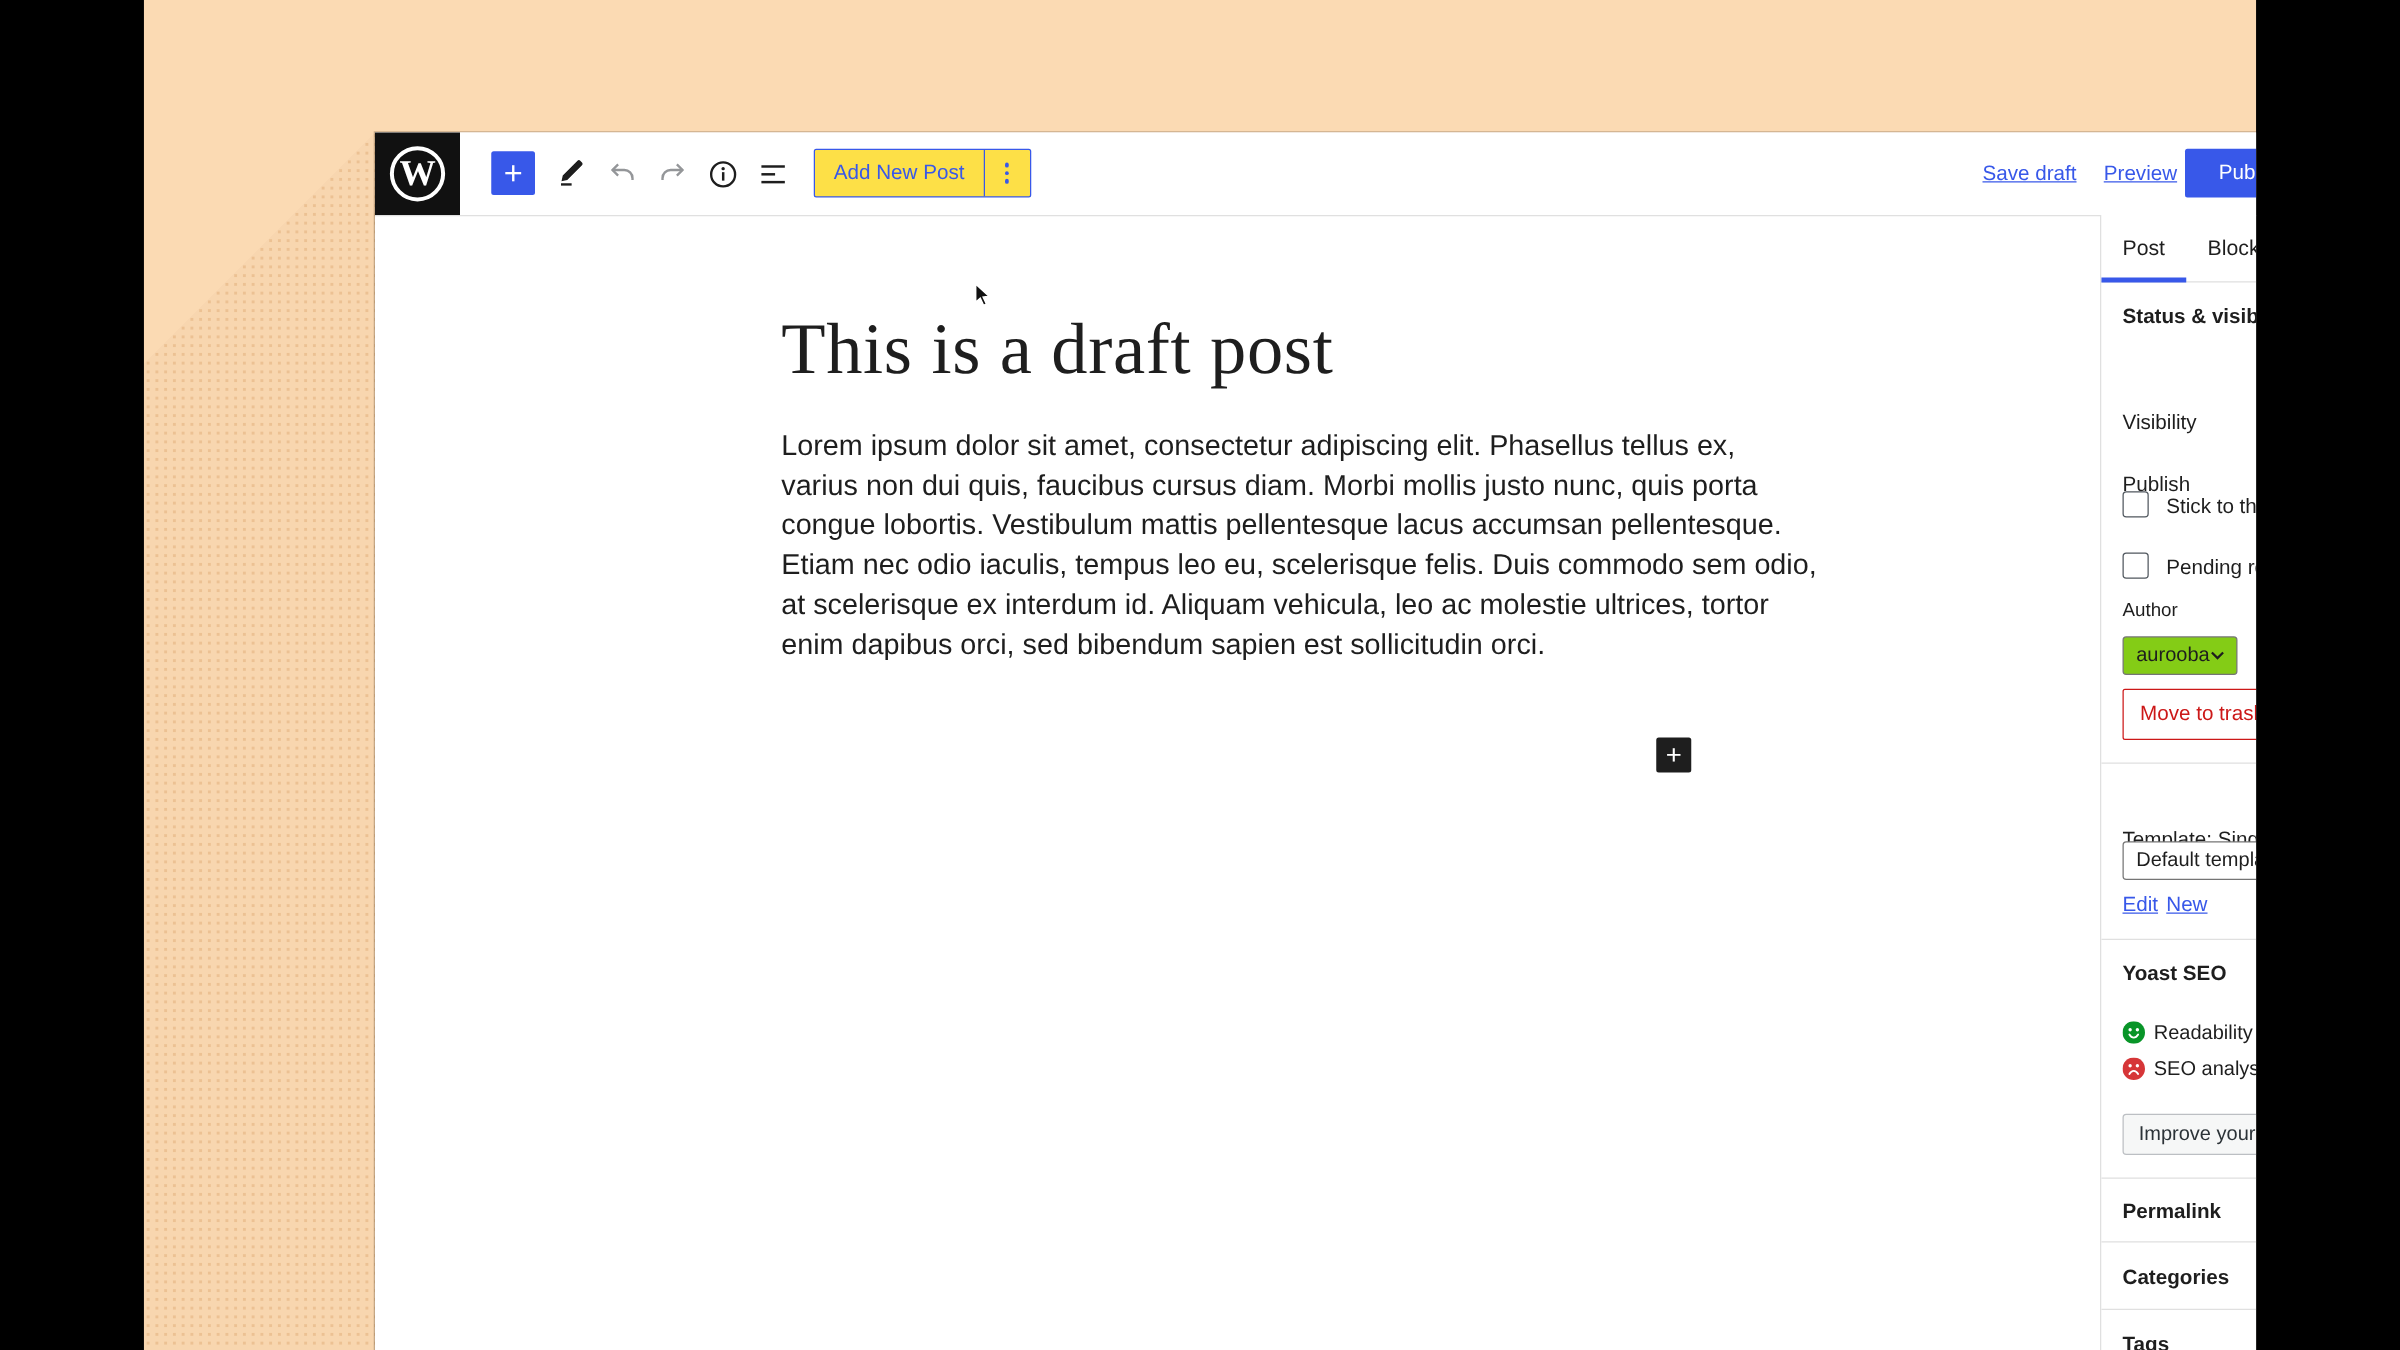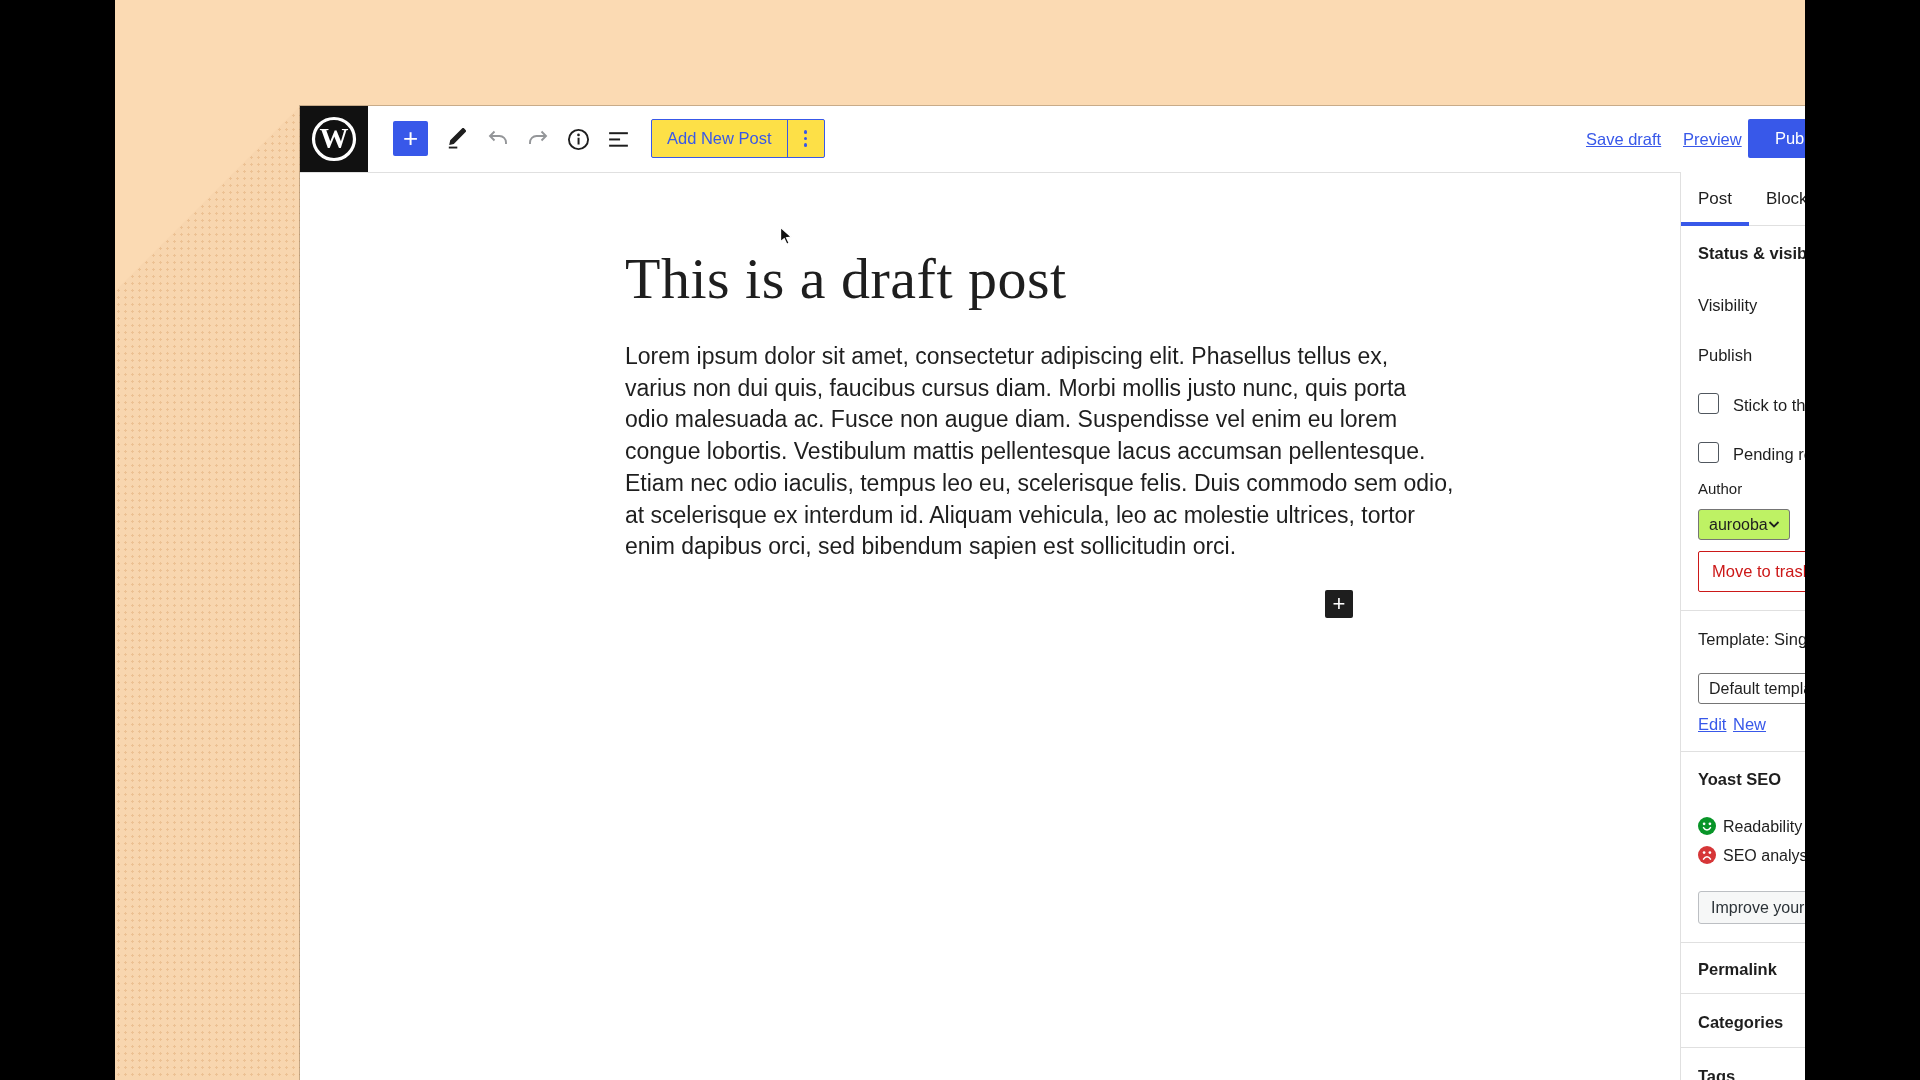--- a/index.html
+++ b/index.html
@@ -65,27 +65,27 @@
   
   #sidebar{position:absolute;left:1380px;top:66px;width:342px;height:908px;
     background:#fff;border-left:1px solid #e0e0e0;box-sizing:border-box;overflow:hidden;}
   #tabs{position:absolute;left:0;top:0;width:100%;height:54px;border-bottom:1px solid #e0e0e0;
     box-sizing:border-box;display:flex;}
   .tab{height:54px;padding:0 17px;background:none;border:none;font-size:17px;
     font-family:"Liberation Sans",sans-serif;color:#1e1e1e;font-weight:500;cursor:pointer;position:relative;}
   .tab.active::after{content:"";position:absolute;left:0;right:0;bottom:0;height:4px;background:#3858e9;}
   .sb{position:absolute;left:17px;white-space:nowrap;}
   .sb-title{font-size:16.5px;font-weight:700;}
-  .sb-row{font-size:16.5px;}
+  .sb-row{font-size:16.5px;margin-top:33px;}
   .divider{position:absolute;left:0;width:342px;height:1px;background:#e0e0e0;}
   .checkbox{position:absolute;left:17px;width:21px;height:21px;background:#fff;
     border:1.5px solid #50575e;border-radius:3px;box-sizing:border-box;cursor:pointer;padding:0;}
   .cb-label{position:absolute;left:52px;font-size:16.5px;}
   #author-select{position:absolute;left:17px;top:337px;width:92px;height:31px;
-    border:1.5px solid #757575;border-radius:3px;background:#bef264;font-size:16px;
+    border:1.5px solid #757575;border-radius:3px;background:#84cc16;font-size:16px;
     font-family:"Liberation Sans",sans-serif;color:#1e1e1e;display:flex;align-items:center;
     justify-content:flex-start;padding:0 8px 0 10px;box-sizing:border-box;cursor:pointer;}
   #trash-btn{position:absolute;left:17px;top:379px;width:168px;height:41px;
     border:1.5px solid #cc1818;border-radius:2px;background:#fff;color:#cc1818;
     font-size:16.5px;font-family:"Liberation Sans",sans-serif;text-align:left;
     padding:0 0 0 13px;cursor:pointer;white-space:nowrap;}
   #template-select{position:absolute;left:17px;top:501px;width:190px;height:31px;
     border:1.5px solid #757575;border-radius:3px;background:#fff;font-size:16px;
     font-family:"Liberation Sans",sans-serif;color:#1e1e1e;display:flex;align-items:center;
     padding:0 10px;box-sizing:border-box;cursor:pointer;white-space:nowrap;}
@@ -174,21 +174,20 @@
       <button class="text-btn" id="btn-save">Save draft</button>
       <button class="text-btn" id="btn-preview">Preview</button>
       <button id="btn-publish">Publish</button>
     </div>
 
     <div id="post-title">This is a draft post</div>
 
     <div id="post-body">
       <div class="pline">Lorem ipsum dolor sit amet, consectetur adipiscing elit. Phasellus tellus ex,</div>
       <div class="pline">varius non dui quis, faucibus cursus diam. Morbi mollis justo nunc, quis porta</div>
-      <div class="pline">odio malesuada ac. Fusce non augue diam. Suspendisse vel enim eu lorem</div>
       <div class="pline">congue lobortis. Vestibulum mattis pellentesque lacus accumsan pellentesque.</div>
       <div class="pline">Etiam nec odio iaculis, tempus leo eu, scelerisque felis. Duis commodo sem odio,</div>
       <div class="pline">at scelerisque ex interdum id. Aliquam vehicula, leo ac molestie ultrices, tortor</div>
       <div class="pline">enim dapibus orci, sed bibendum sapien est sollicitudin orci.</div>
     </div>
 
     <button id="block-inserter">
       <span>+</span>
     </button>
 

